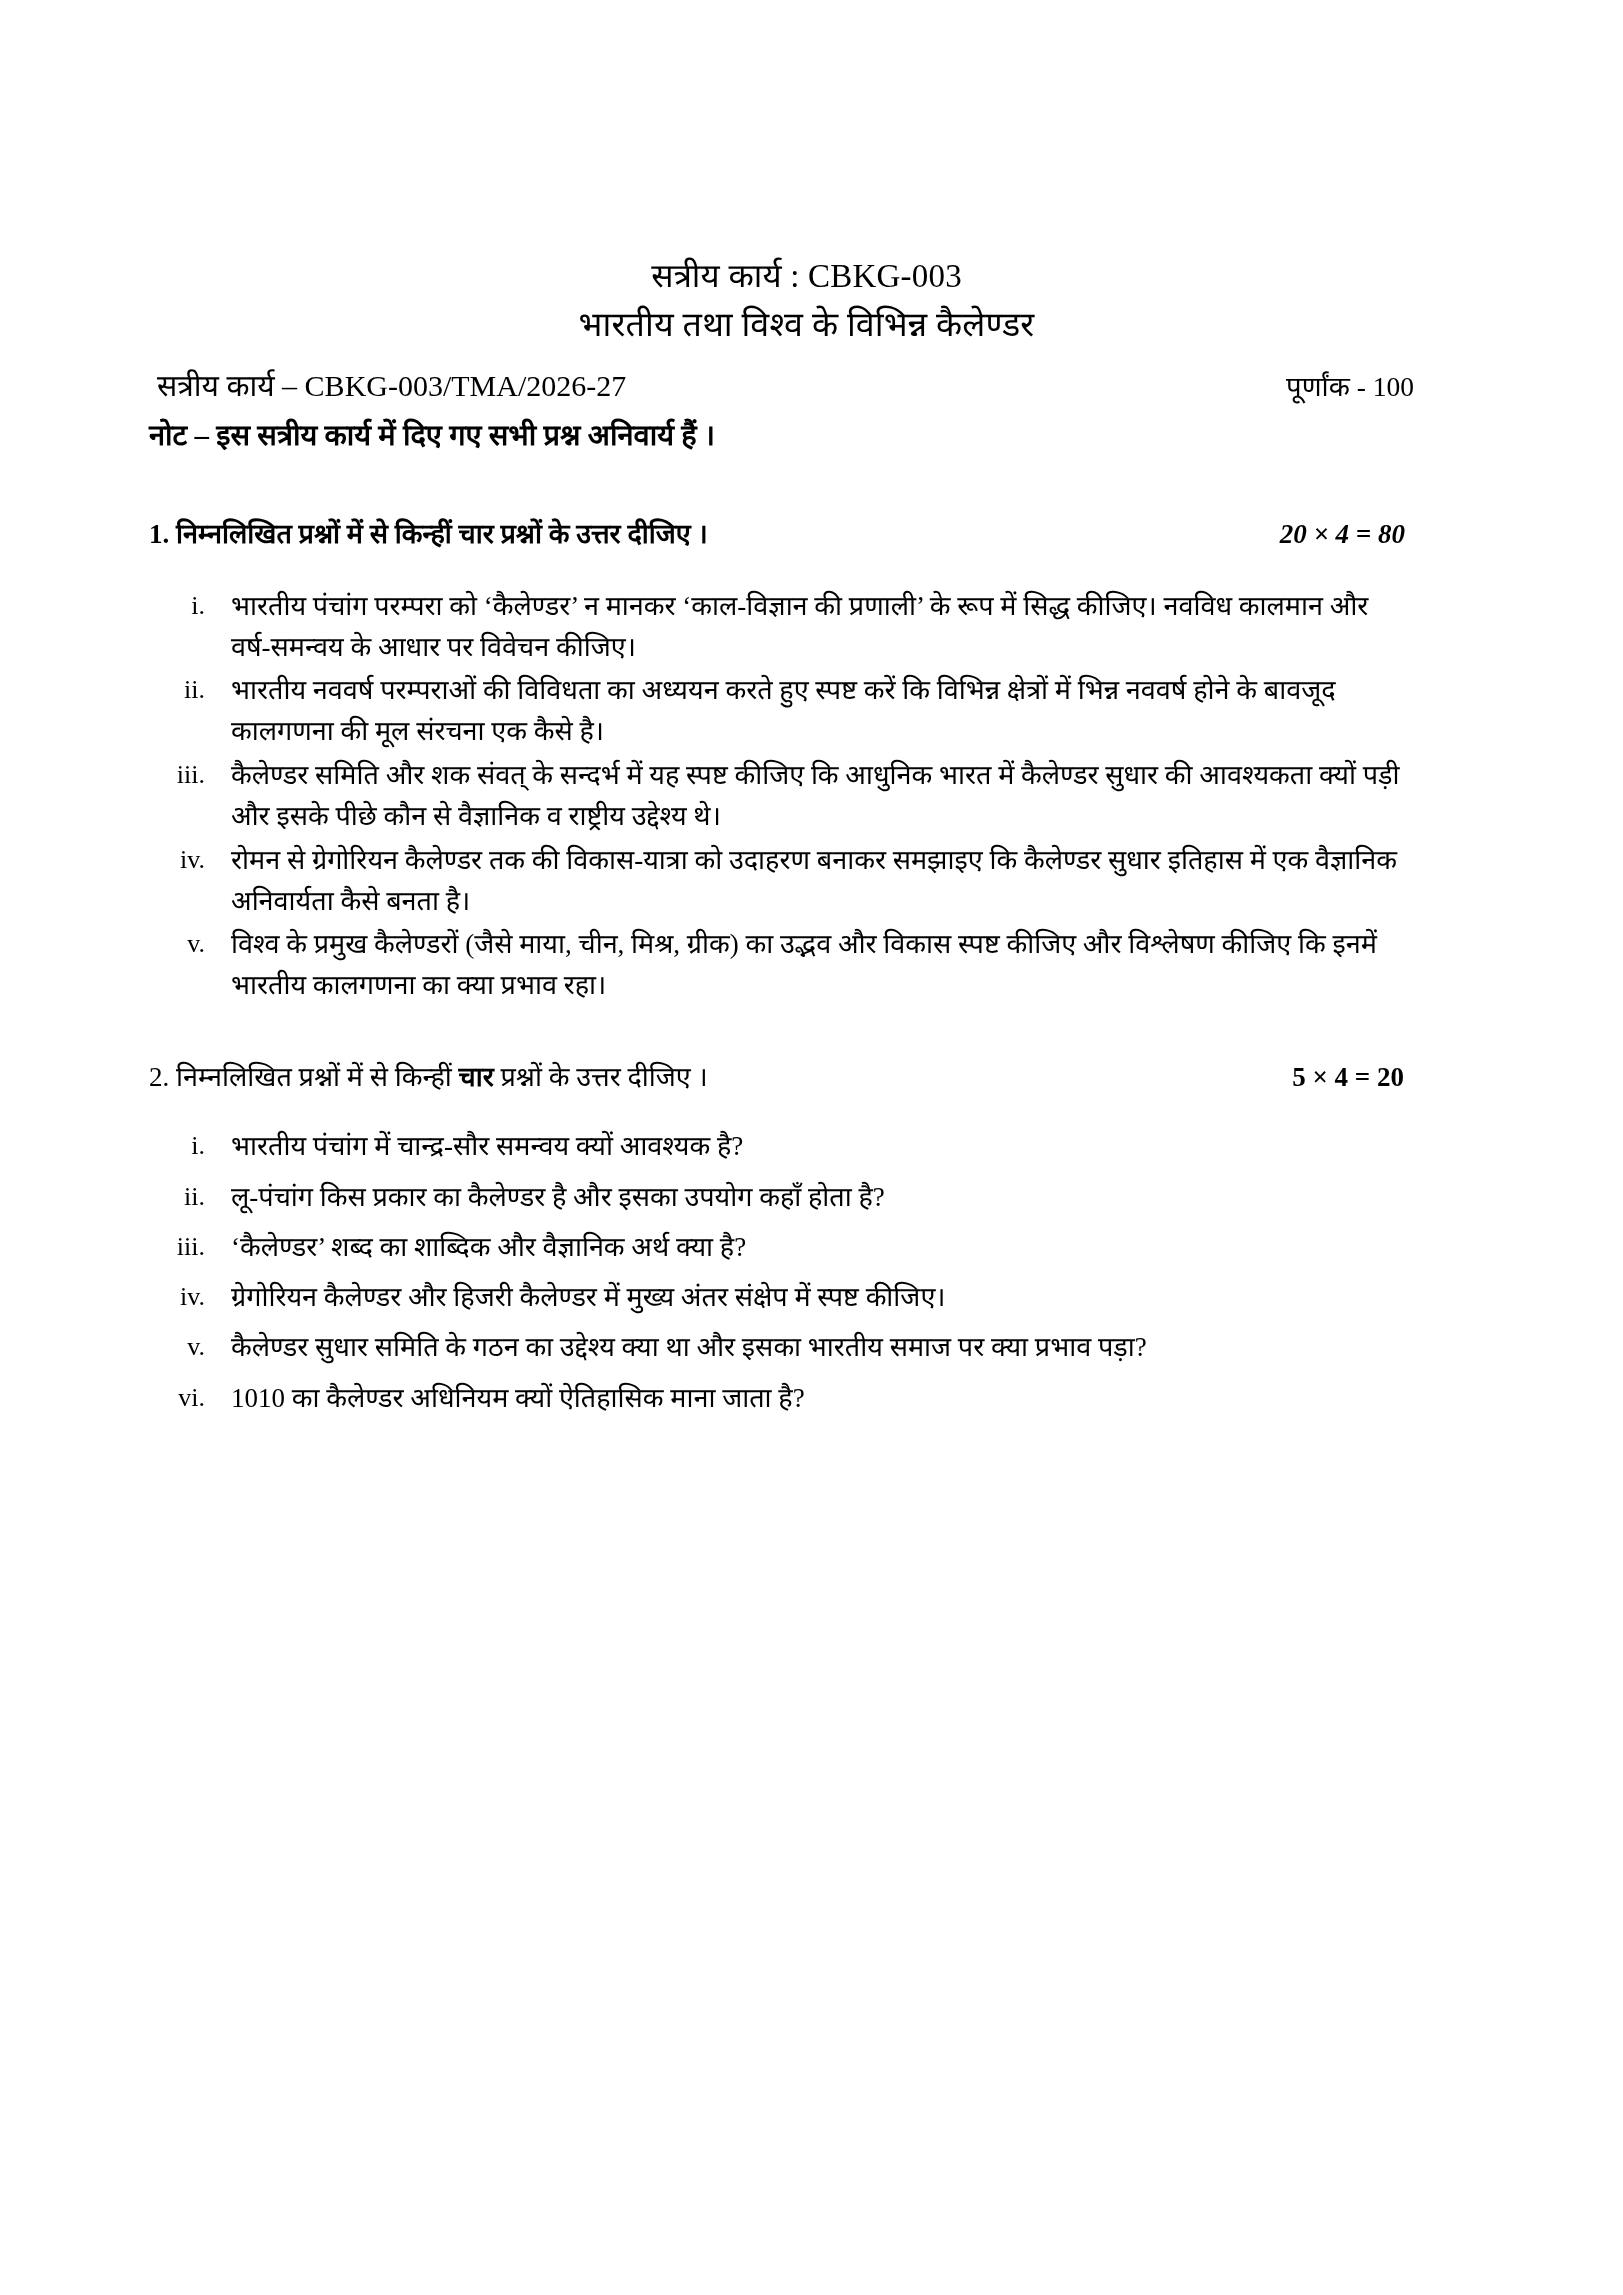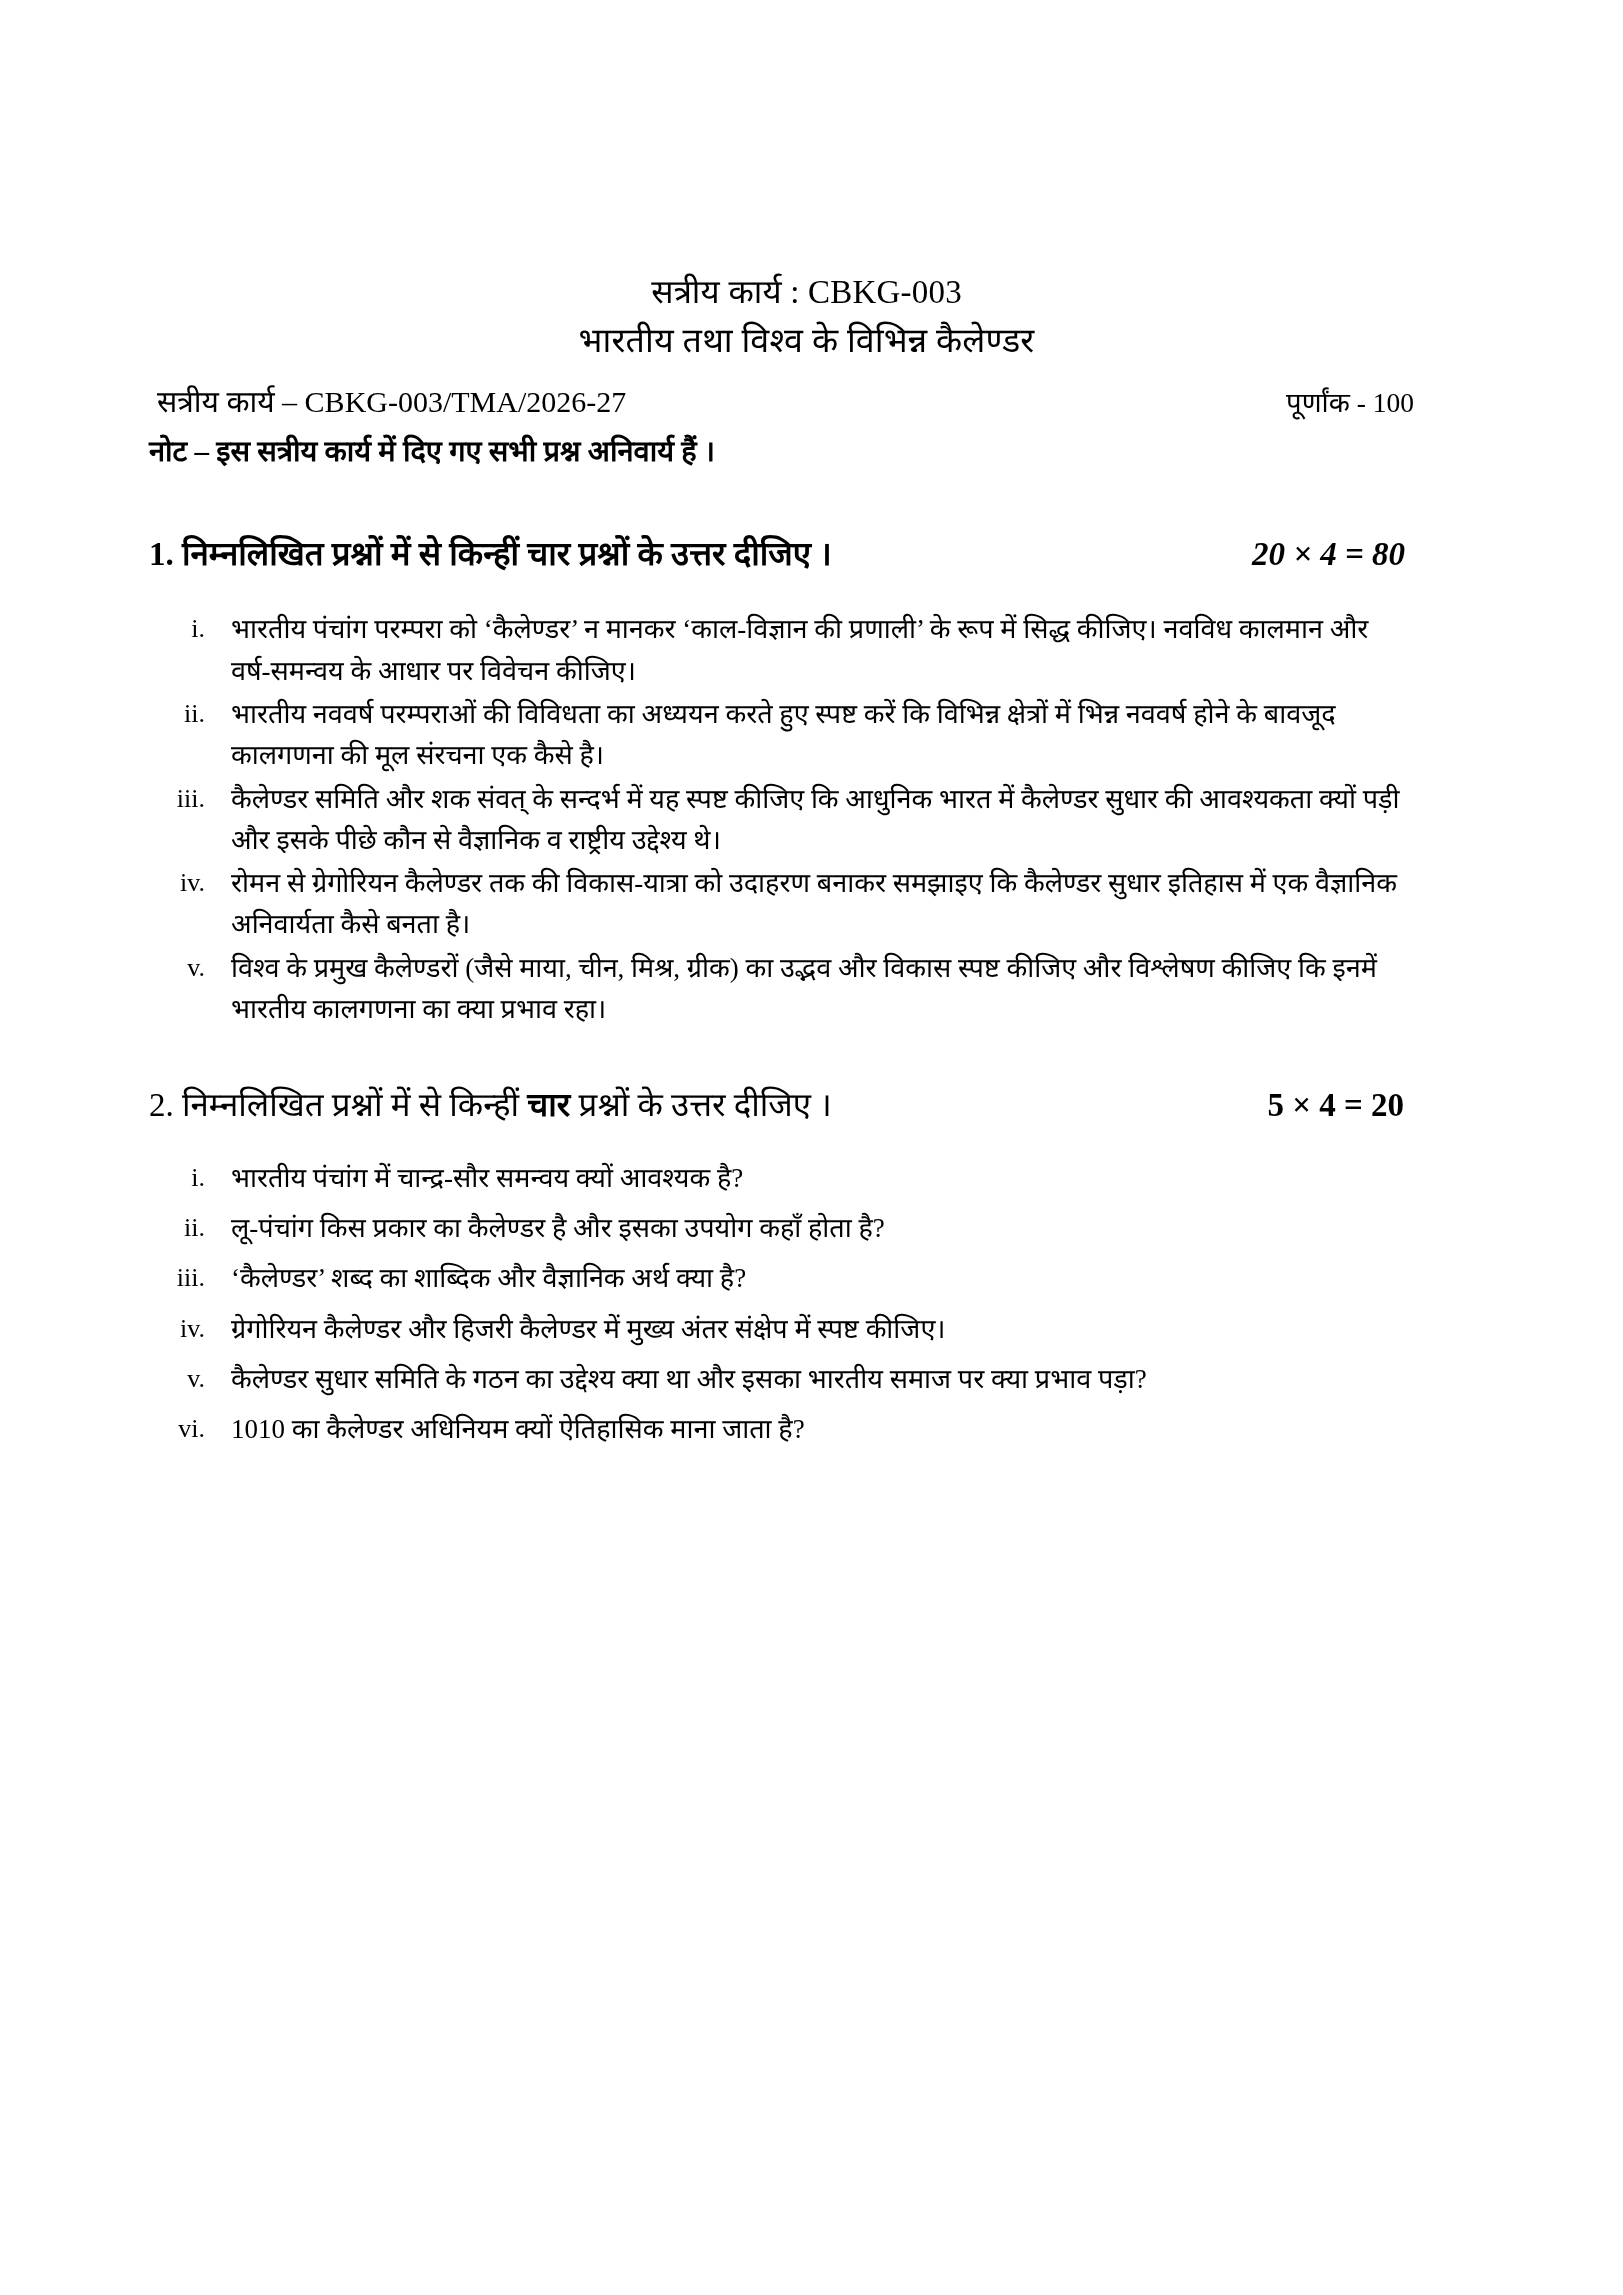--- a/index.html
+++ b/index.html
@@ -17,21 +17,21 @@
     margin: 0 auto;
     font-family: "Liberation Serif", "DejaVu Serif", serif;
     color: #000000;
     box-sizing: border-box;
     overflow: hidden;
   }
 
   .content {
     position: absolute;
     left: 149px;
-    top: 16px;
+    top: 0;
     width: 1315px;
   }
 
   
   .title-block {
     padding-top: 257px;
     text-align: center;
   }
 
   .title-line-1 {
@@ -79,21 +79,21 @@
     font-weight: bold;
     line-height: 1.25;
     white-space: nowrap;
   }
 
   
   .q-head {
     display: flex;
     justify-content: space-between;
     align-items: baseline;
-    font-size: 33px;
+    font-size: 27px;
     line-height: 1.3;
   }
 
   .q-head.q1 {
     margin-top: 63px;
     font-weight: bold;
   }
 
   .q-head.q2 {
     margin-top: 54px;

